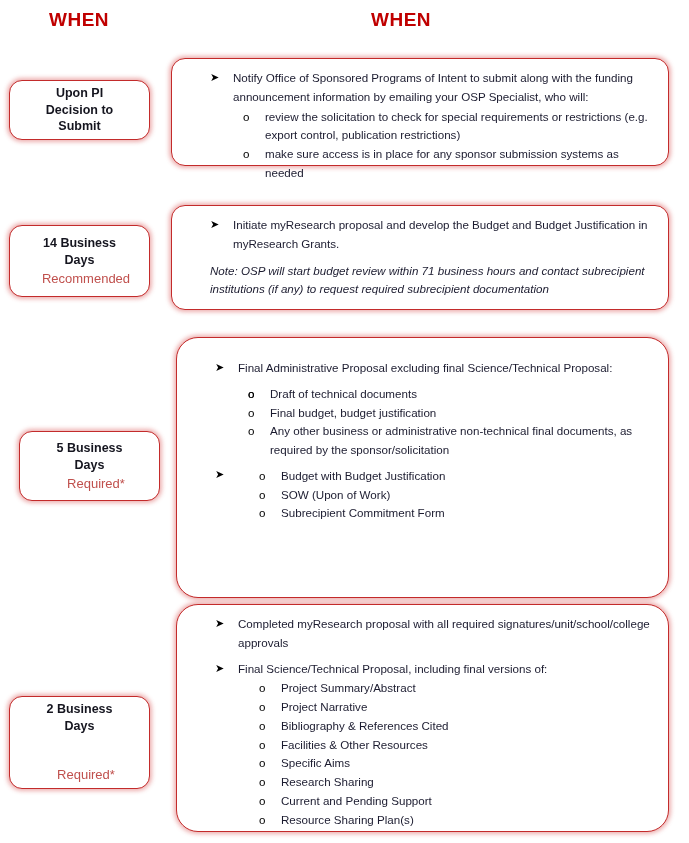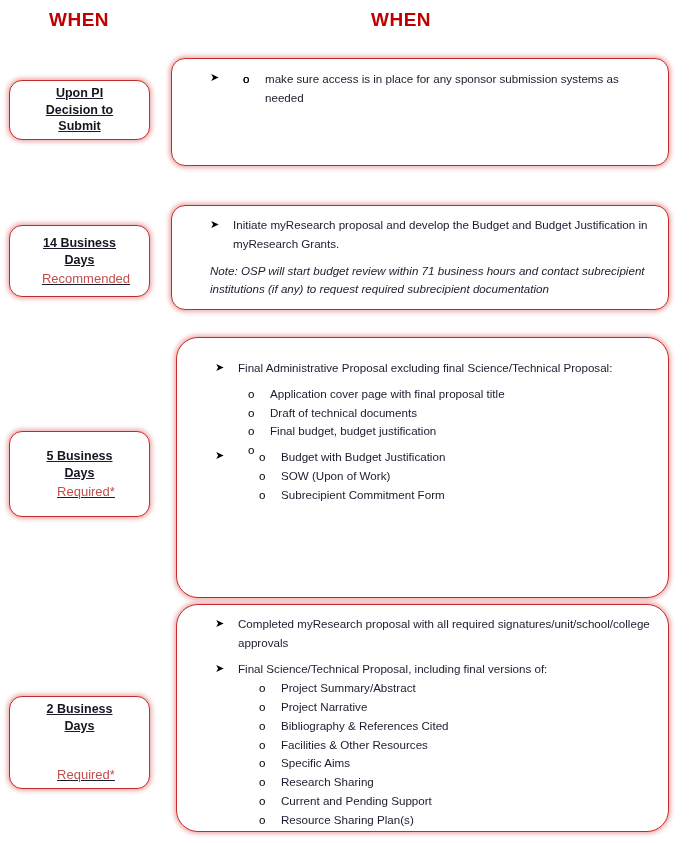--- a/index.html
+++ b/index.html
@@ -39,39 +39,38 @@
   }
 
   
   .when-box {
     display: flex;
     flex-direction: column;
     align-items: center;
     justify-content: center;
     text-align: center;
     padding: 4px 21px;
-    text-decoration: underline;
   }
   .when-title {
     font-weight: bold;
     font-size: 12.5px;
     color: #15151f;
     line-height: 1.35;
   }
   .when-sub {
     font-size: 13px;
     color: #c0504d;
     line-height: 1.35;
     margin-top: 1px;
     margin-left: 13px;
   }
 
   #when-1 { left: 9px;  top: 80px;  width: 141px; height: 60px; }
   #when-2 { left: 9px;  top: 225px; width: 141px; height: 72px; }
-  #when-3 { left: 9px;  top: 431px; width: 141px; height: 86px; }
+  #when-3 { left: 19px;  top: 431px; width: 141px; height: 70px; }
   #when-4 { left: 9px;  top: 696px; width: 141px; height: 93px; justify-content: space-between; }
 
   
   .what-box {
     padding: 10px 14px 10px 16px;
     font-size: 11.6px;
     line-height: 1.62;
     color: #1b1b2f;
   }
   #what-1 { left: 171px; top: 58px;  width: 498px; height: 108px; border-radius: 14px; }
@@ -146,23 +145,25 @@
 </div>
 
 <div id="when-4" class="rbox when-box">
   <div class="when-title">2 Business Days</div>
   <div class="when-sub">Required*</div>
 </div>
 
 <div id="what-1" class="rbox what-box">
   <div class="b1">
     <span class="gl">➤</span>
-  </div>
-  <div class="b2">
-    <span class="gl">o</span>
+    <span>Notify Office of Sponsored Programs of Intent to submit along with the funding announcement information by emailing your OSP Specialist, who will:</span>
+  </div>
+  <div class="b2">
+    <span class="gl">o</span>
+    <span>review the solicitation to check for special requirements or restrictions (e.g. export control, publication restrictions)</span>
   </div>
   <div class="b2">
     <span class="gl">o</span>
     <span>make sure access is in place for any sponsor submission systems as needed</span>
   </div>
 </div>
 
 <div id="what-2" class="rbox what-box">
   <div class="b1">
     <span class="gl">➤</span>
@@ -174,32 +175,32 @@
 <div id="what-3" class="rbox what-box">
   <div class="sp-md"></div>
 
   <div class="b1">
     <span class="gl">➤</span>
     <span>Final Administrative Proposal excluding final Science/Technical Proposal:</span>
   </div>
   <div class="sp-sm"></div>
   <div class="b2">
     <span class="gl">o</span>
-    <span>Application cover page with final proposal title</span>
   </div>
   <div class="b2">
     <span class="gl">o</span>
     <span>Draft of technical documents</span>
   </div>
   <div class="b2">
     <span class="gl">o</span>
     <span>Final budget, budget justification</span>
   </div>
   <div class="b2">
     <span class="gl">o</span>
+    <span>Any other business or administrative non-technical final documents, as required by the sponsor/solicitation</span>
   </div>
 
   <div class="sp-sm"></div>
   <div class="b1">
     <span class="gl">➤</span>
   </div>
   <div class="b2 deep">
     <span class="gl">o</span>
     <span>Budget with Budget Justification</span>
   </div>

